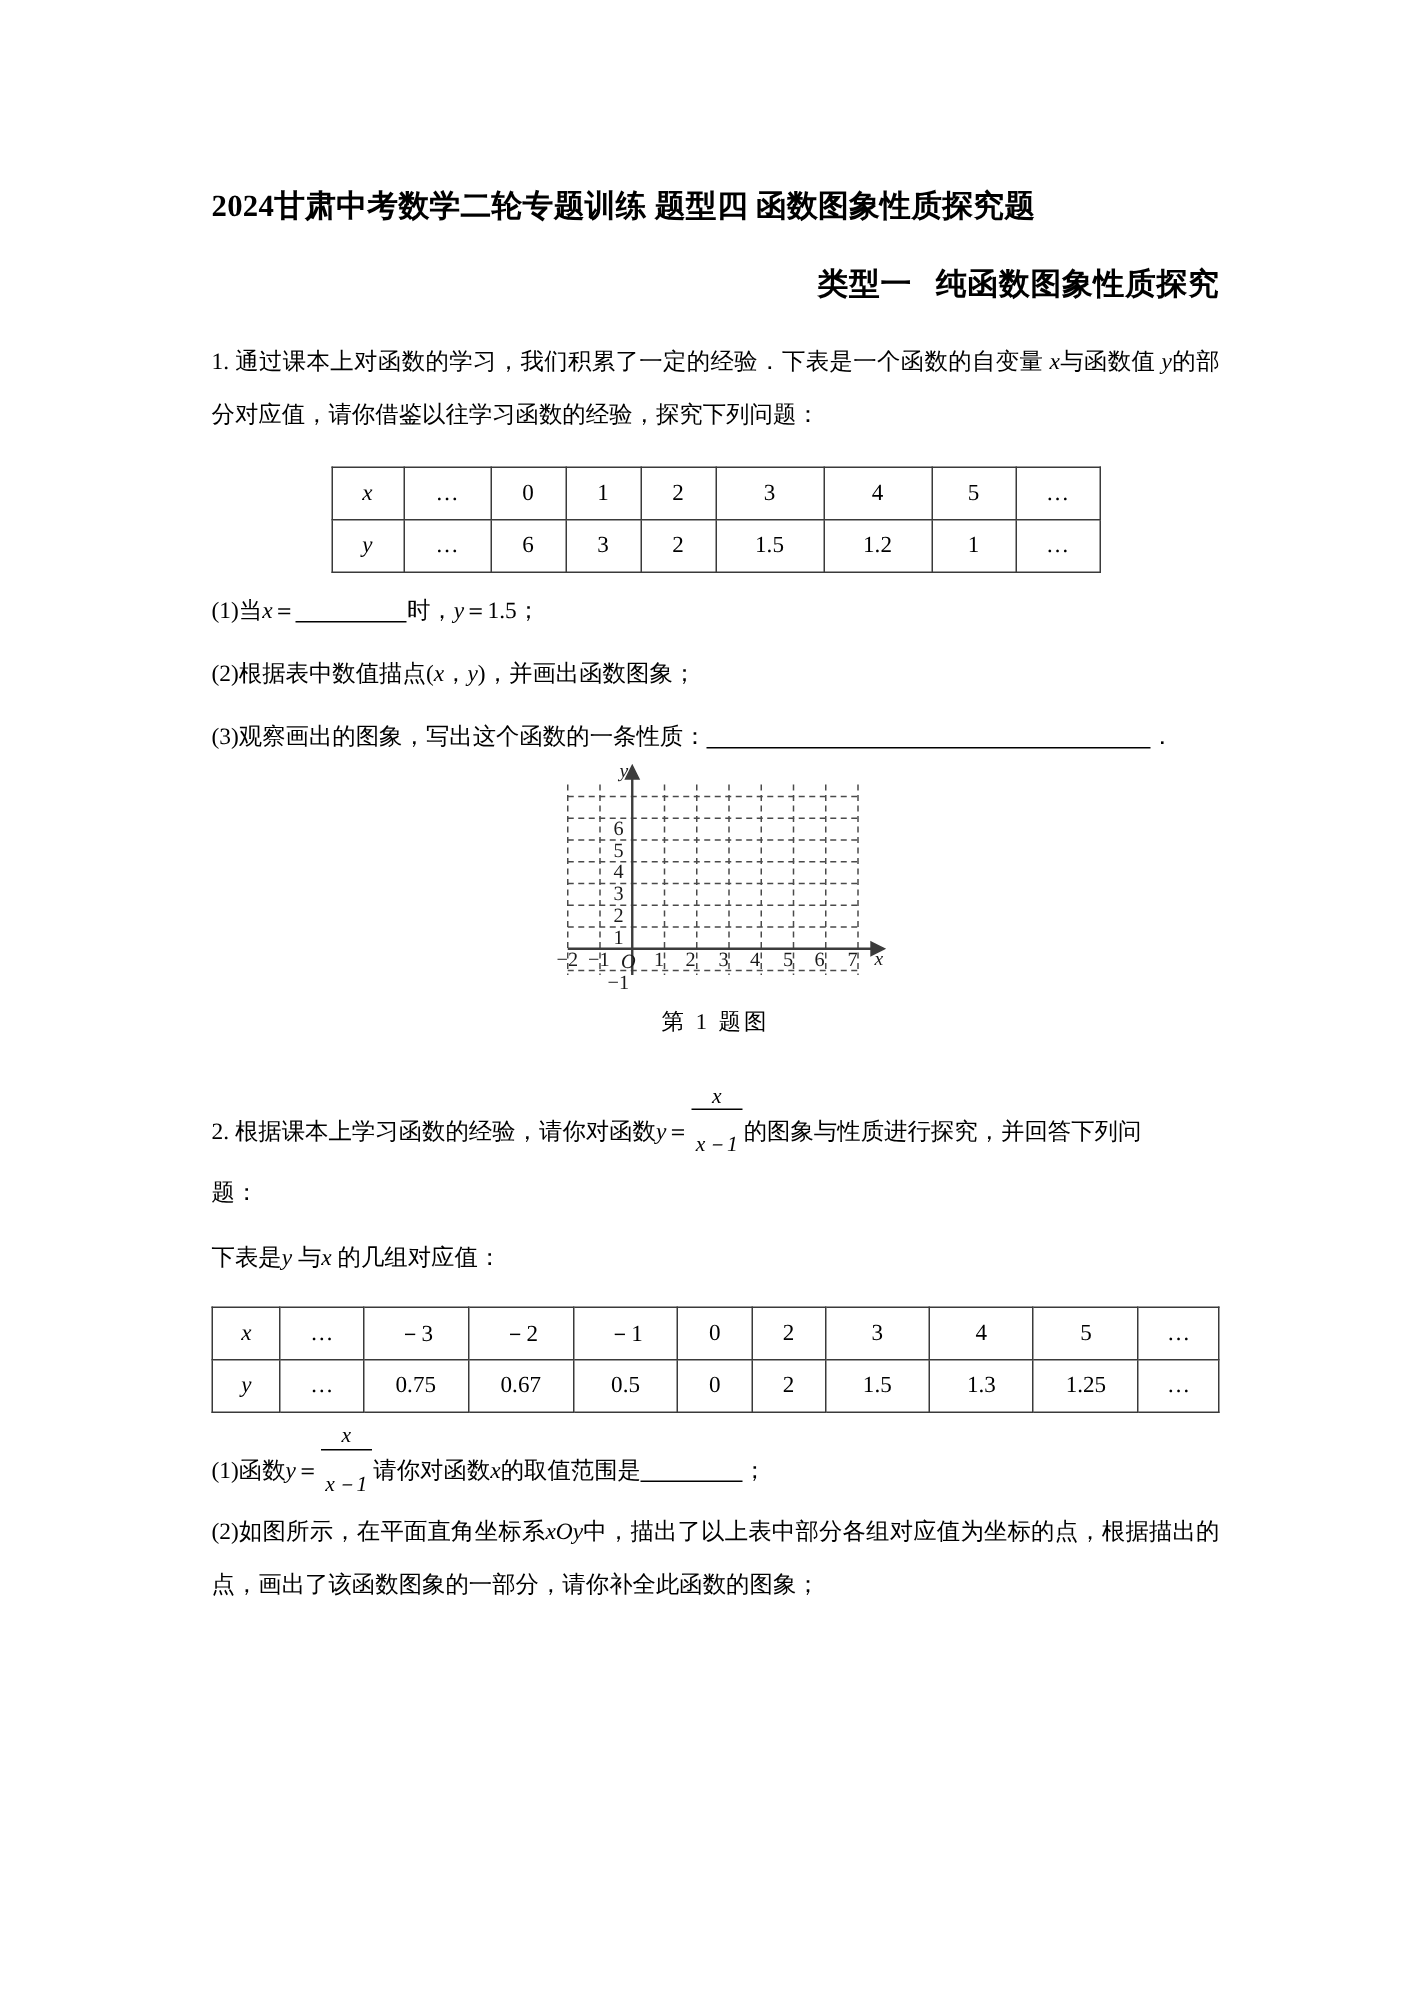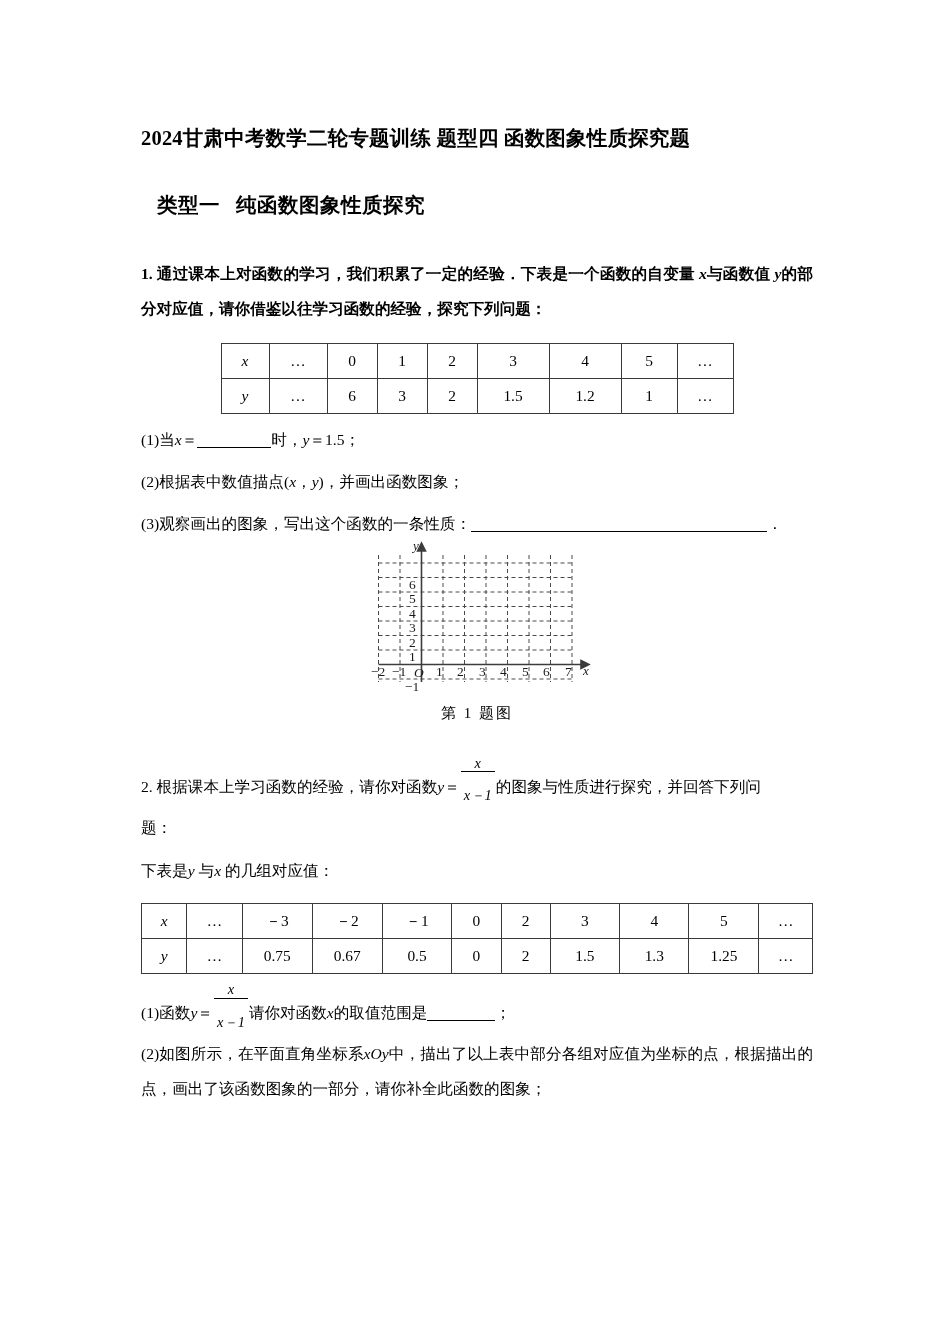--- a/index.html
+++ b/index.html
@@ -34,36 +34,36 @@
     font-size: 20.5px;
     line-height: 1.2;
     margin: 0;
     padding-top: 126px;
     letter-spacing: 0.2px;
     white-space: nowrap;
   }
   .type-title {
     font-weight: bold;
     font-size: 20.5px;
-    margin: 16px;
+    margin: 0;
     padding-top: 24px;
-    text-align: left;
+    text-align: right;
     letter-spacing: 0.5px;
   }
   .type-title .gap { display: inline-block; width: 16px; }
 
   
   .para {
     font-size: 15.6px;
     line-height: 35px;
     margin: 0;
     text-align: justify;
     text-justify: inter-ideograph;
   }
-  .para-1 { padding-top: 21px; font-weight: bold; }
+  .para-1 { padding-top: 21px; }
   .para-sub { padding-top: 8px; }
   .para-sub2 { padding-top: 7px; }
   .para-q2 { padding-top: 20px; }
   .para-q2b { padding-top: 6px; }
   .para-q2c { padding-top: 8px; }
   .para-q2d { padding-top: 6px; }
 
   i, .it { font-style: italic; }
 
   .blank-s { display: inline-block; width: 74px; border-bottom: 1px solid #000; vertical-align: -3px; }

